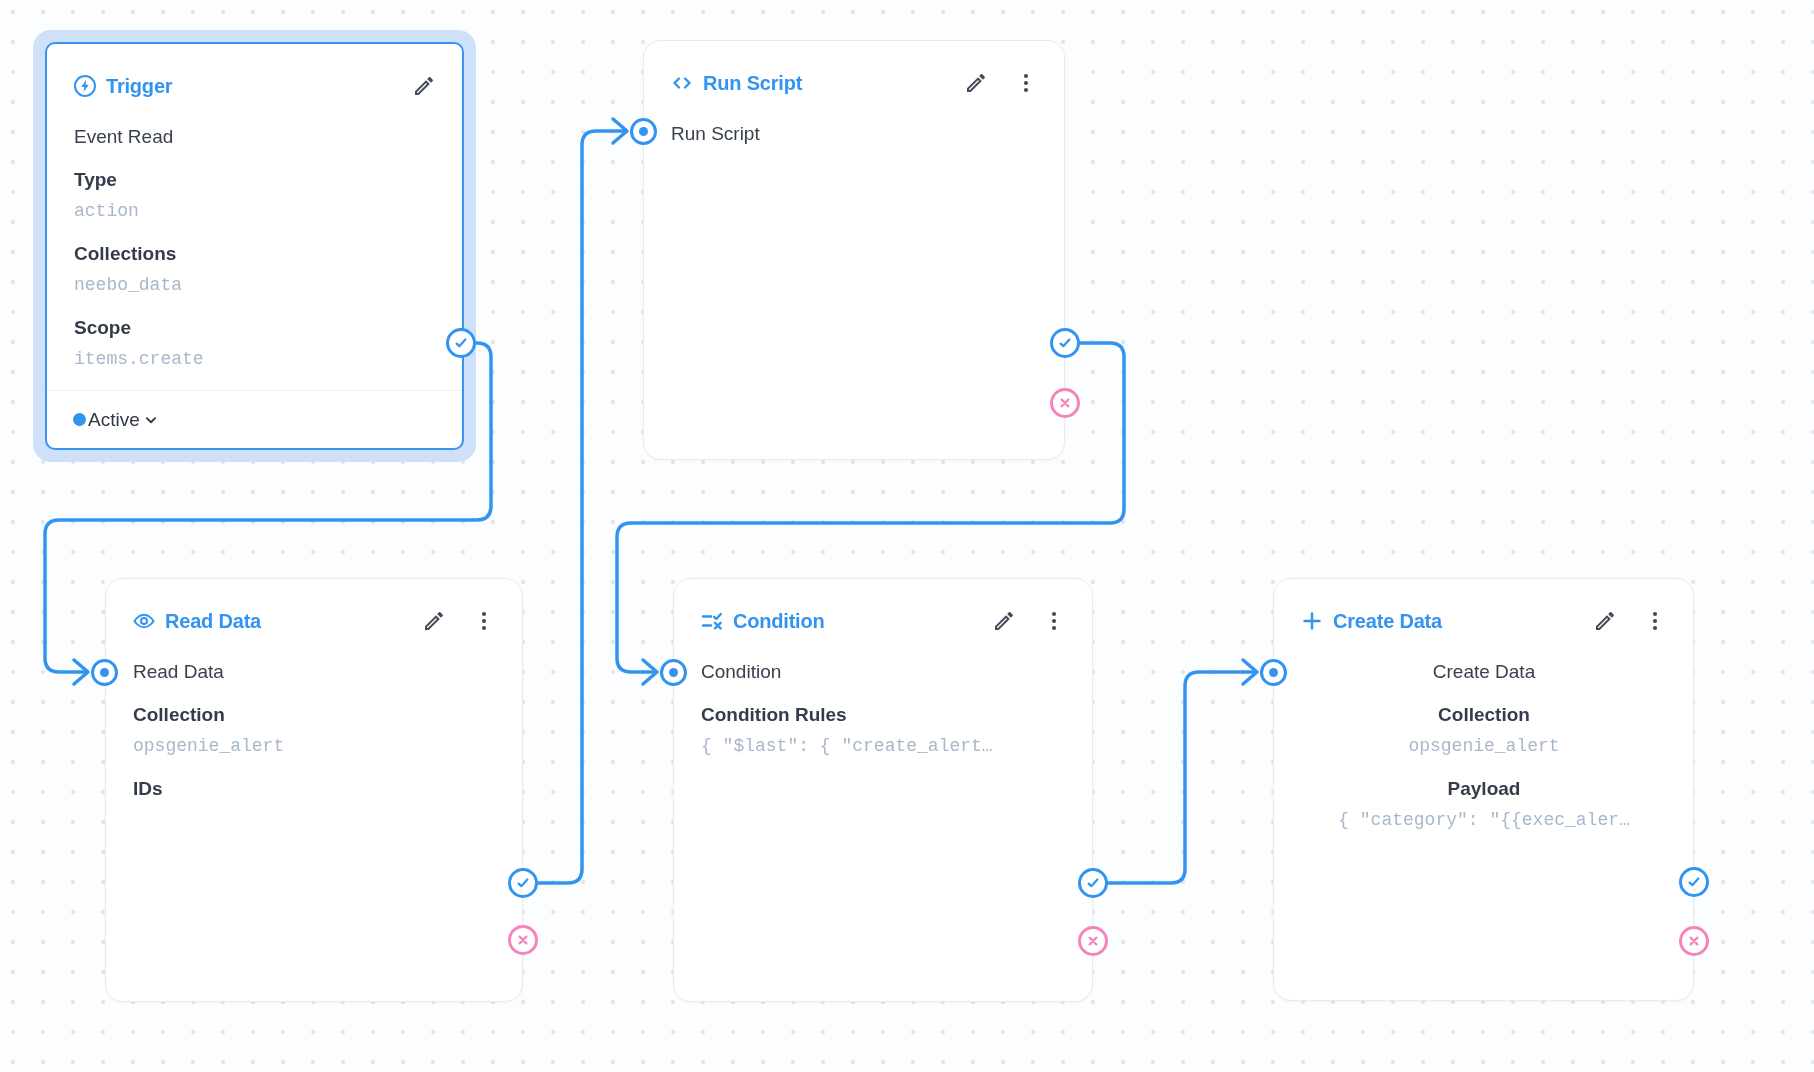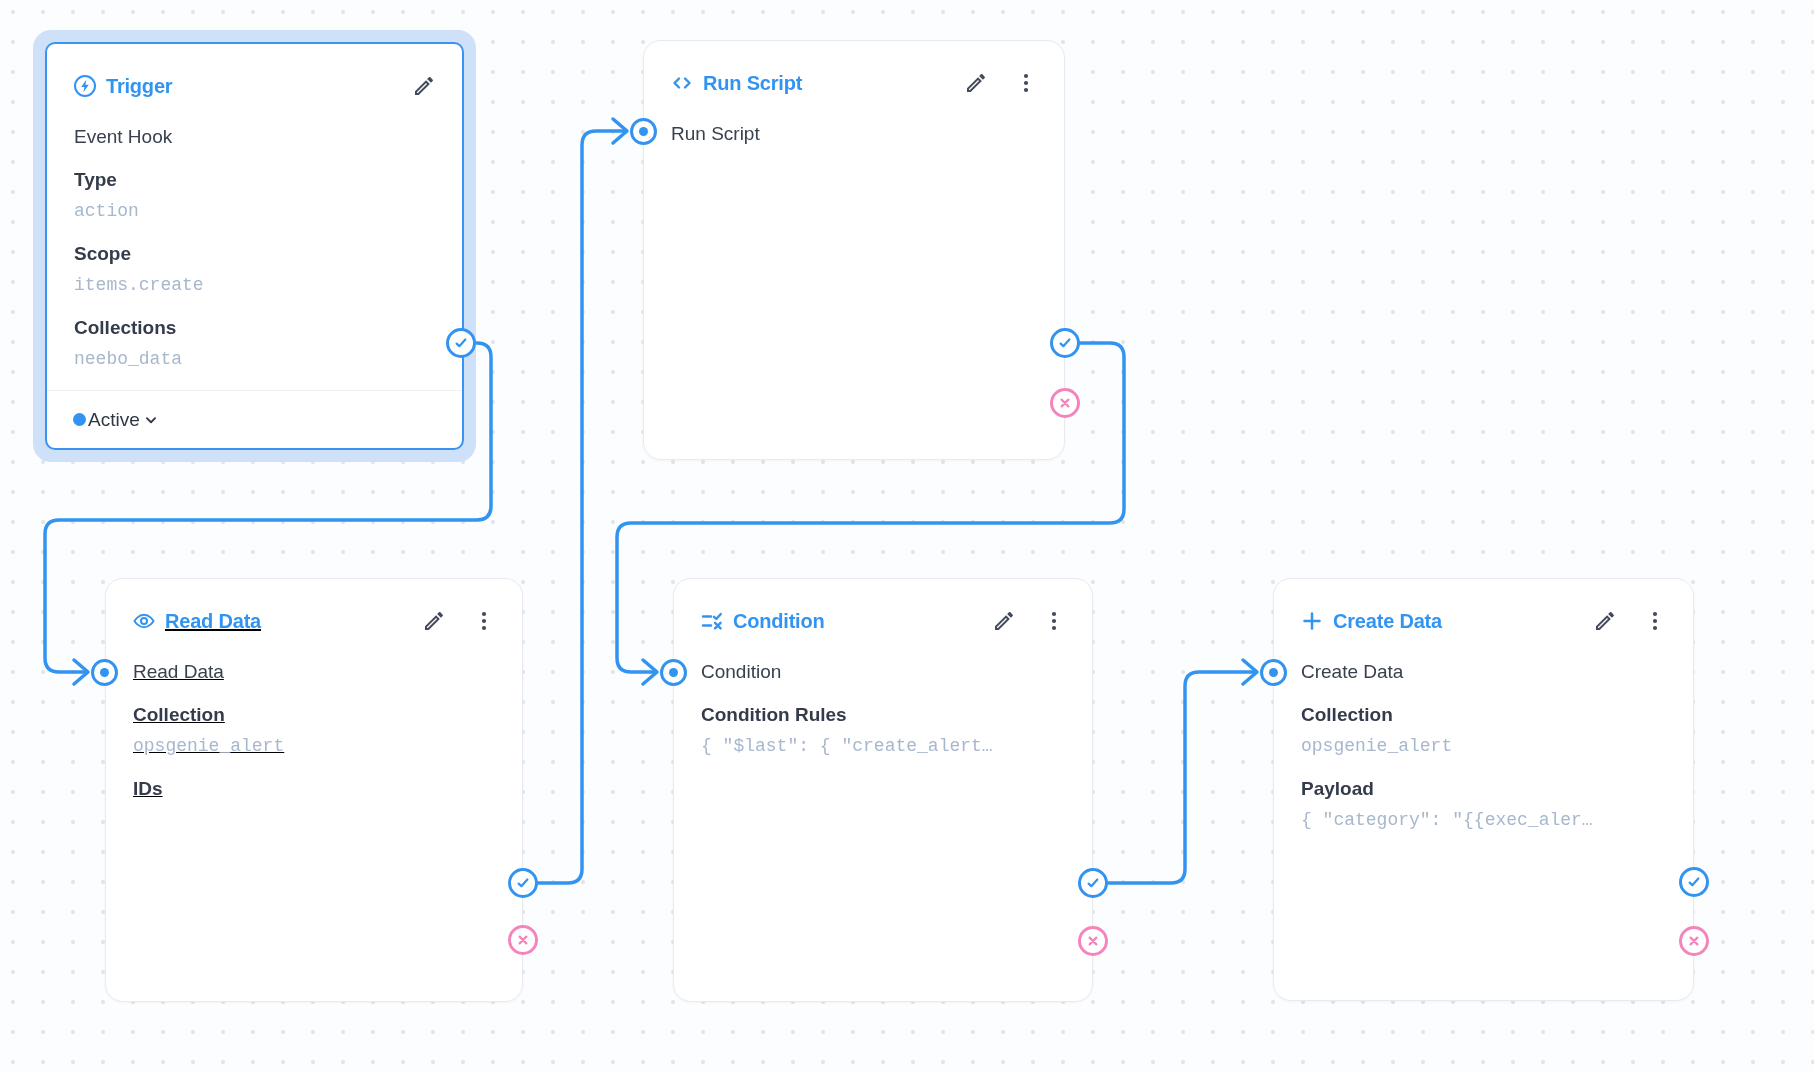--- a/index.html
+++ b/index.html
@@ -82,32 +82,32 @@
           <circle cx="12" cy="12" r="10" fill="none" stroke="#3294f0" stroke-width="2"></circle>
           <path d="M13.2 5.8 8.2 13h3.2l-1 5.2 5.4-7.4h-3.3z" fill="#3294f0"></path>
         </svg>
         <div class="card-title">Trigger</div>
         <div class="header-spacer"></div>
         <svg class="action-icon" viewBox="0 0 24 24">
           <path fill="#434b5a" d="M14.06 9.02l.92.92L5.92 19H5v-.92l9.06-9.06M17.66 3c-.25 0-.51.1-.7.29l-1.83 1.83 3.75 3.75 1.83-1.83c.39-.39.39-1.02 0-1.41l-2.34-2.34c-.2-.2-.45-.29-.71-.29zm-3.6 3.19L3 17.25V21h3.75L17.81 9.94l-3.75-3.75z"></path>
         </svg>
       </div>
       <div class="card-body">
-        <div class="subtitle">Event Hook</div>
+        <div class="subtitle">Event Read</div>
         <div class="field tight">
           <div class="f-label">Type</div>
           <div class="f-value">action</div>
         </div>
         <div class="field">
+          <div class="f-label">Collections</div>
+          <div class="f-value">neebo_data</div>
+        </div>
+        <div class="field">
           <div class="f-label">Scope</div>
           <div class="f-value">items.create</div>
-        </div>
-        <div class="field">
-          <div class="f-label">Collections</div>
-          <div class="f-value">neebo_data</div>
         </div>
       </div>
       <div class="status-bar">
         <div class="status-dot"></div>
         <div class="status-label">Active</div>
         <svg width="18" height="18" viewBox="0 0 24 24">
           <path d="M6.5 9.5 12 15l5.5-5.5" fill="none" stroke="#2f3744" stroke-width="2.4" stroke-linecap="round" stroke-linejoin="round"></path>
         </svg>
       </div>
     </div>
@@ -127,21 +127,21 @@
         <circle cx="12" cy="5" r="2.1" fill="#434b5a"></circle>
           <circle cx="12" cy="12" r="2.1" fill="#434b5a"></circle>
           <circle cx="12" cy="19" r="2.1" fill="#434b5a"></circle>
       </svg>
     </div>
     <div class="card-body">
       <div class="node-label">Run Script</div>
     </div>
   </div>
 
-  <div class="card" style="left:105px;top:578px;width:418px;height:424px;text-decoration:underline;">
+  <div class="card" style="left:105px;top:578px;width:418px;height:424px;">
     <div class="card-header">
       <svg class="hicon" viewBox="0 0 24 24">
         <path d="M2.5 12S6 5.8 12 5.8 21.5 12 21.5 12 18 18.2 12 18.2 2.5 12 2.5 12z" fill="none" stroke="#3294f0" stroke-width="2"></path>
         <circle cx="12" cy="12" r="3" fill="none" stroke="#3294f0" stroke-width="2"></circle>
       </svg>
       <div class="card-title">Read Data</div>
       <div class="header-spacer"></div>
       <svg class="action-icon" viewBox="0 0 24 24">
         <path fill="#434b5a" d="M14.06 9.02l.92.92L5.92 19H5v-.92l9.06-9.06M17.66 3c-.25 0-.51.1-.7.29l-1.83 1.83 3.75 3.75 1.83-1.83c.39-.39.39-1.02 0-1.41l-2.34-2.34c-.2-.2-.45-.29-.71-.29zm-3.6 3.19L3 17.25V21h3.75L17.81 9.94l-3.75-3.75z"></path>
       </svg>
@@ -184,21 +184,21 @@
     </div>
     <div class="card-body">
       <div class="node-label">Condition</div>
       <div class="field tight">
         <div class="f-label">Condition Rules</div>
         <div class="f-value">{ "$last": { "create_alert…</div>
       </div>
     </div>
   </div>
 
-  <div class="card" style="left:1273px;top:578px;width:421px;height:423px;">
+  <div class="card" style="left:1273px;top:578px;width:421px;height:423px;text-align:center;">
     <div class="card-header">
       <svg class="hicon" viewBox="0 0 24 24">
         <path d="M12 4.5v15 M4.5 12h15" stroke="#3294f0" stroke-width="2.5" stroke-linecap="round"></path>
       </svg>
       <div class="card-title">Create Data</div>
       <div class="header-spacer"></div>
       <svg class="action-icon" viewBox="0 0 24 24">
         <path fill="#434b5a" d="M14.06 9.02l.92.92L5.92 19H5v-.92l9.06-9.06M17.66 3c-.25 0-.51.1-.7.29l-1.83 1.83 3.75 3.75 1.83-1.83c.39-.39.39-1.02 0-1.41l-2.34-2.34c-.2-.2-.45-.29-.71-.29zm-3.6 3.19L3 17.25V21h3.75L17.81 9.94l-3.75-3.75z"></path>
       </svg>
       <svg class="action-icon" viewBox="0 0 24 24">

